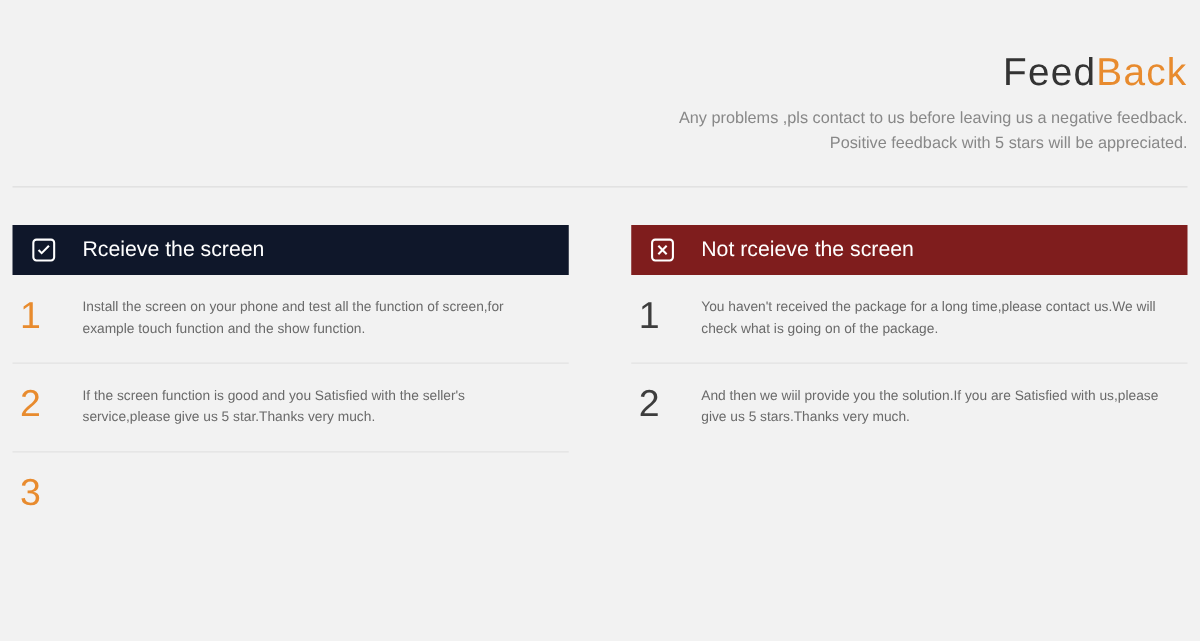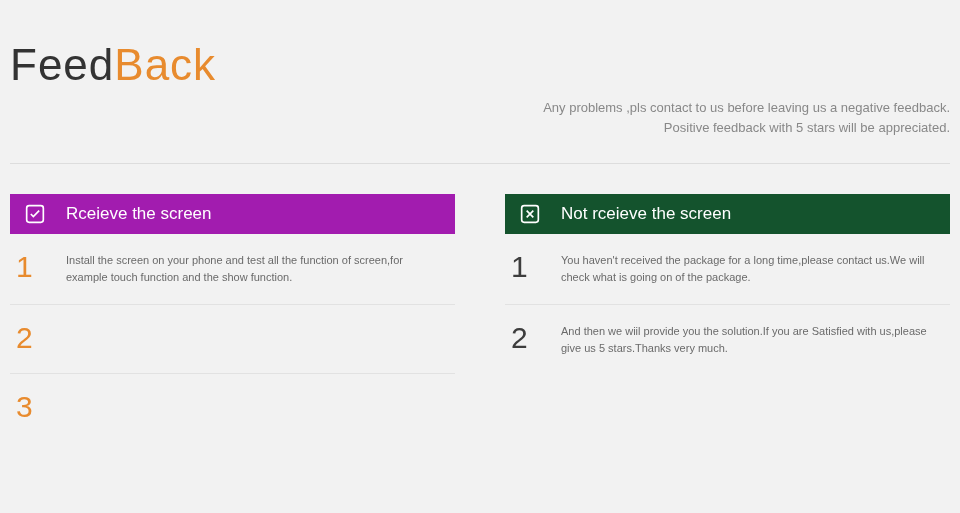--- a/index.html
+++ b/index.html
@@ -7,22 +7,22 @@
     width: 960px;
     height: 513px;
     background: #f2f2f2;
     font-family: Arial, Helvetica, sans-serif;
     color: #555;
   }
   .container {
     padding: 40px 10px 0 10px;
   }
   .title {
-    text-align: left;
-    font-size: 44px;
+    text-align: right;
+    font-size: 31px;
     font-weight: 400;
     letter-spacing: 1px;
   }
   .title .t-left { color: #333; }
   .title .t-right { color: #e88b2e; }
   .subtitle {
     text-align: right;
     font-size: 13px;
     color: #888;
     margin-top: 8px;
@@ -39,22 +39,22 @@
   }
   .col { flex: 1; }
   .col-header {
     display: flex;
     align-items: center;
     height: 40px;
     color: #fff;
     font-size: 17px;
     padding-left: 14px;
   }
-  .col-header.orange { background: #a21caf; }
-  .col-header.dark { background: #14532d; }
+  .col-header.orange { background: #0f172a; }
+  .col-header.dark { background: #7f1d1d; }
   .col-header .icon {
     width: 22px; height: 22px;
     display: inline-flex;
     align-items: center;
     justify-content: center;
     margin-right: 20px;
   }
   .col-header .icon svg { width: 20px; height: 20px; }
   .step {
     display: flex;
@@ -104,20 +104,21 @@
           </svg>
         </span>
         <span>Rceieve the screen</span>
       </div>
       <div class="step">
         <div class="step-num">1</div>
         <div class="step-text">Install the screen on your phone and test all the function of screen,for example touch function and the show function.</div>
       </div>
       <div class="step">
         <div class="step-num">2</div>
+        <div class="step-text">If the screen function is good and you Satisfied with the seller's service,please give us 5 star.Thanks very much.</div>
       </div>
       <div class="step">
         <div class="step-num">3</div>
       </div>
     </div>
 
     <div class="col right">
       <div class="col-header dark">
         <span class="icon">
           <svg viewBox="0 0 24 24" fill="none" stroke="#fff" stroke-width="2">

